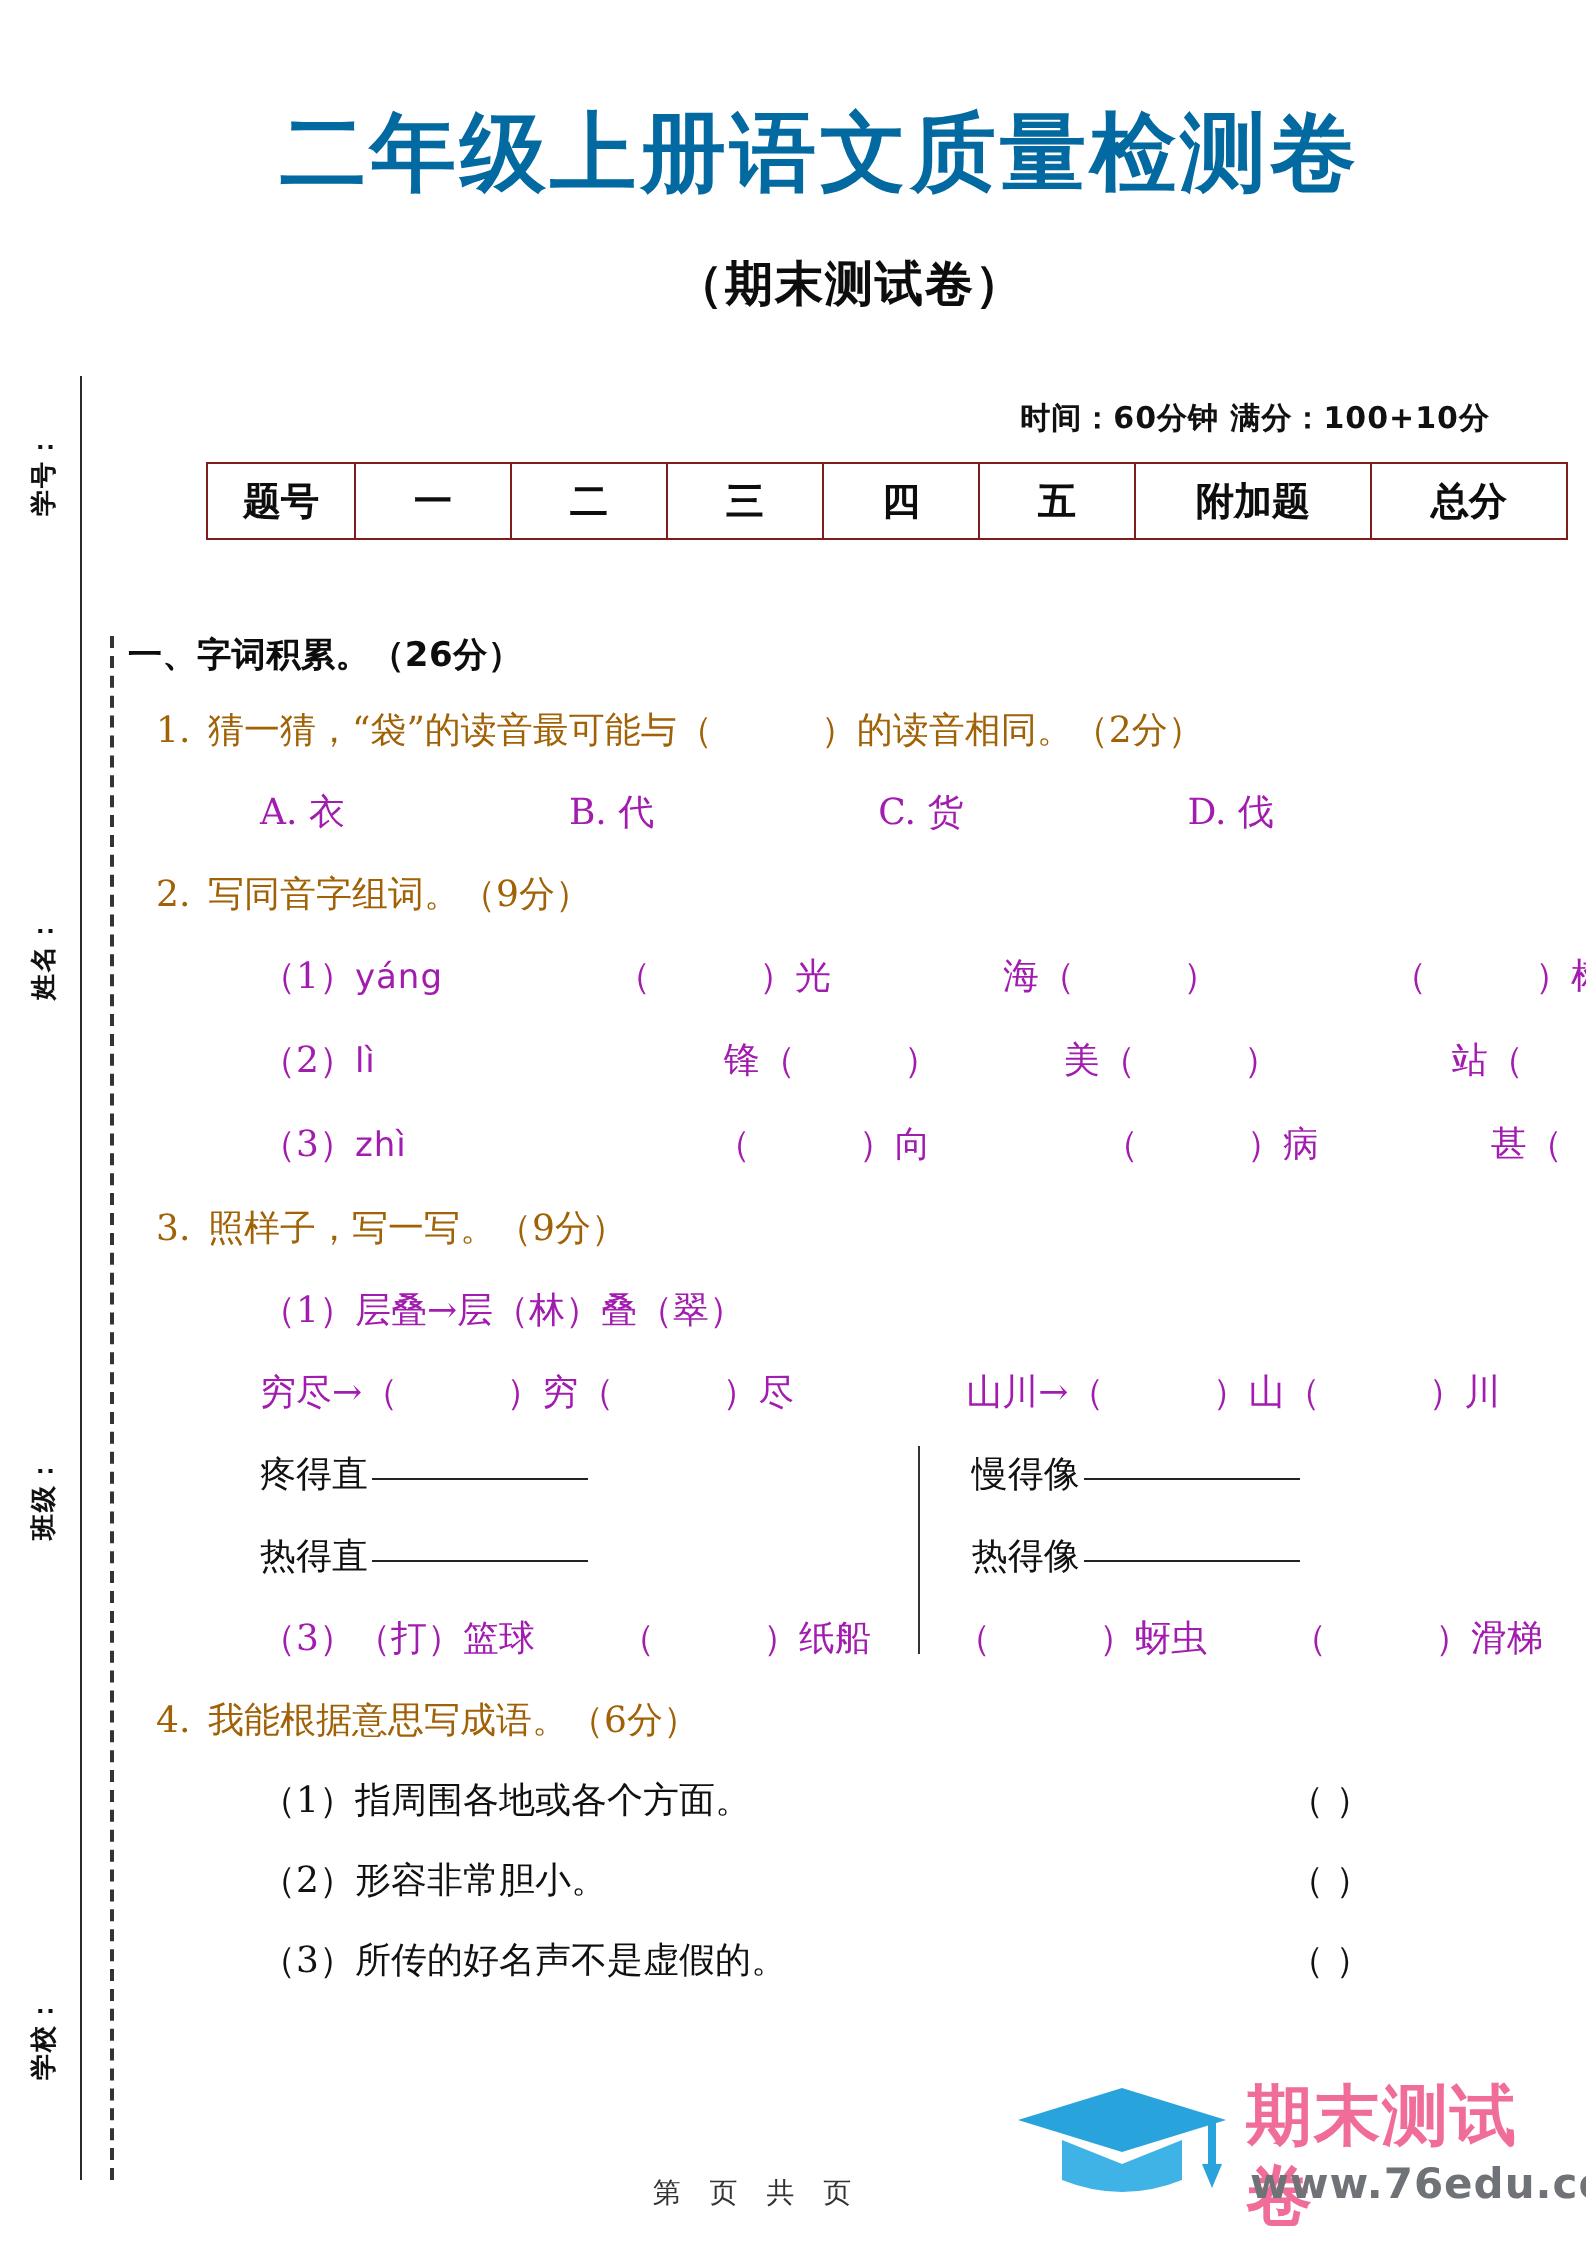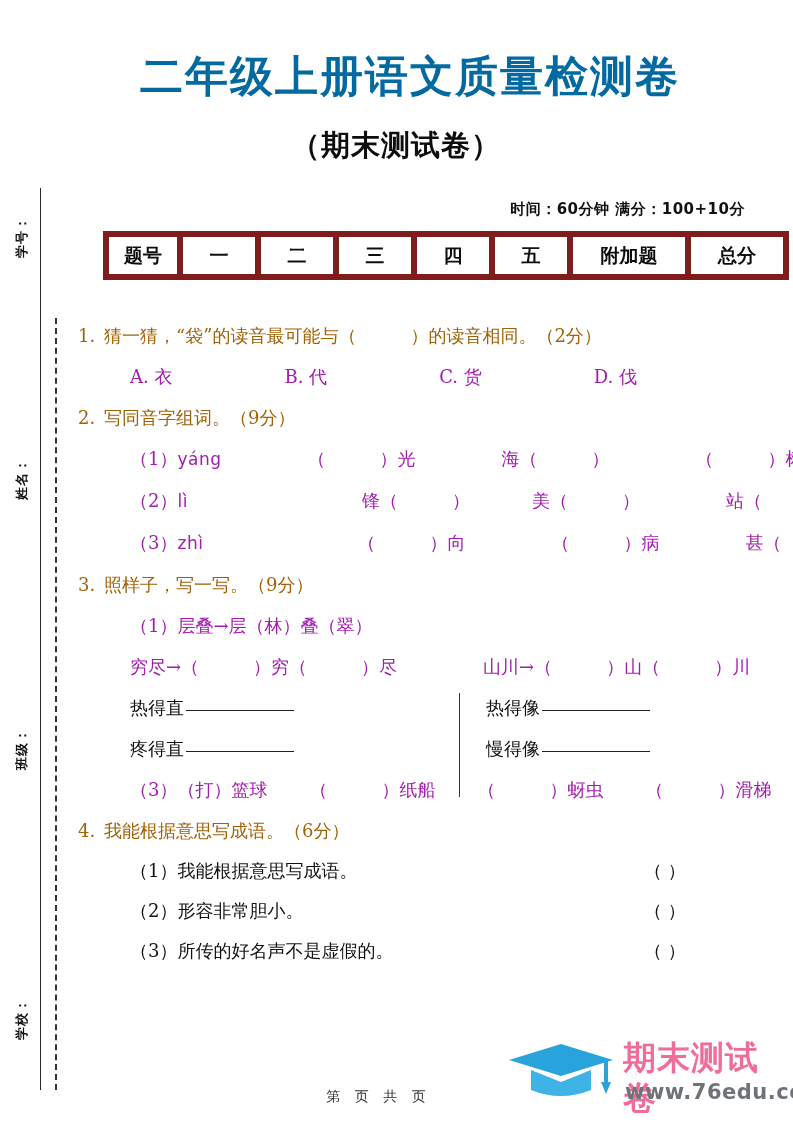--- a/index.html
+++ b/index.html
@@ -63,26 +63,26 @@
     width: 700px;
     text-align: center;
     font-family: "DejaVu Sans", "Liberation Sans", sans-serif;
     font-size: 43px;
     font-weight: 700;
     letter-spacing: 2px;
     color: #0369a1;
   }
   .title-sub {
     position: absolute;
-    left: 46px;
+    left: 75px;
     top: 126px;
     width: 700px;
     text-align: center;
     font-family: "DejaVu Sans", "Liberation Sans", sans-serif;
-    font-size: 29px;
+    font-size: 24px;
     font-weight: 700;
     letter-spacing: 1px;
     color: #0d0d0d;
   }
   .meta-line {
     position: absolute;
     right: 48px;
     top: 200px;
     font-family: "DejaVu Sans", "Liberation Sans", sans-serif;
     font-size: 15px;
@@ -94,21 +94,21 @@
   
   .score-table {
     position: absolute;
     left: 103px;
     top: 231px;
     width: 642px;
     border-collapse: collapse;
     table-layout: fixed;
   }
   .score-table td {
-    border: 6px solid #7f1d1d;
+    border: 1px solid #7f1d1d;
     height: 37px;
     text-align: center;
     vertical-align: middle;
     font-family: "DejaVu Sans", "Liberation Sans", sans-serif;
     font-size: 19px;
     font-weight: 700;
     color: #0d0d0d;
     padding: 0;
   }
   .score-table td.head-cell { }
@@ -295,20 +295,21 @@
         <td>四</td>
         <td>五</td>
         <td>附加题</td>
         <td>总分</td>
       </tr>
     </tbody>
   </table>
 
   <div class="content">
 
+    <div class="sec-head">一、字词积累。（26分）</div>
 
     <div class="q">
       <span class="qnum">1.</span><span>猜一猜，“袋”的读音最可能与（</span><span class="brk"></span><span>）的读音相同。（2分）</span>
     </div>
     <div class="sub">
       <span>A. 衣</span><span class="sp-5"></span><span>B. 代</span><span class="sp-5"></span><span>C. 货</span><span class="sp-5"></span><span>D. 伐</span>
     </div>
 
     <div class="q">
       <span class="qnum">2.</span><span>写同音字组词。（9分）</span>
@@ -333,41 +334,41 @@
     <div class="sub">
       <span>（1）</span><span>层叠→层（林）叠（翠）</span>
     </div>
 
     <div class="sub">
       <span>穷尽→（</span><span class="brk"></span><span>）穷（</span><span class="brk"></span><span>）尽</span><span class="sp-4"></span><span>山川→（</span><span class="brk"></span><span>）山（</span><span class="brk"></span><span>）川</span>
     </div>
 
     <div class="cmp">
       <div class="cmp-divider"></div>
+      <div class="cmp-row">
+        <div class="cmp-left"><span>疼得直</span><span class="blank-line"></span></div>
+        <div class="cmp-right"><span>慢得像</span><span class="blank-line"></span></div>
+      </div>
       <div class="cmp-row">
         <div class="cmp-left"><span>热得直</span><span class="blank-line"></span></div>
         <div class="cmp-right"><span>热得像</span><span class="blank-line"></span></div>
       </div>
-      <div class="cmp-row">
-        <div class="cmp-left"><span>疼得直</span><span class="blank-line"></span></div>
-        <div class="cmp-right"><span>慢得像</span><span class="blank-line"></span></div>
-      </div>
     </div>
 
     <div class="sub">
       <span>（3）</span><span>（打）篮球</span><span class="sp-2"></span><span>（</span><span class="brk"></span><span>）</span><span>纸船</span><span class="sp-2"></span><span>（</span><span class="brk"></span><span>）</span><span>蚜虫</span><span class="sp-2"></span><span>（</span><span class="brk"></span><span>）</span><span>滑梯</span>
     </div>
 
     <div class="q">
       <span class="qnum">4.</span><span>我能根据意思写成语。（6分）</span>
     </div>
 
     <div class="q4row">
       <span class="q4text">（1）</span>
-        <span class="q4text">我能根据意思写成语。</span>
+        <span class="q4text">指周围各地或各个方面。</span>
         <span class="q4fill"></span>
         <span class="q4brk">（            ）</span>
     </div>
     <div class="q4row">
       <span class="q4text">（2）</span>
         <span class="q4text">形容非常胆小。</span>
         <span class="q4fill"></span>
         <span class="q4brk">（            ）</span>
     </div>
     <div class="q4row">

